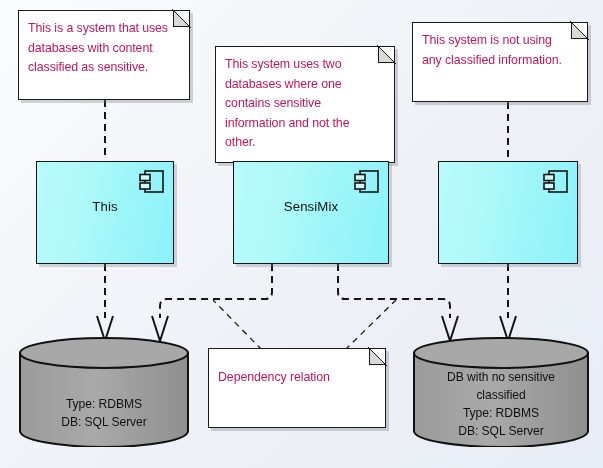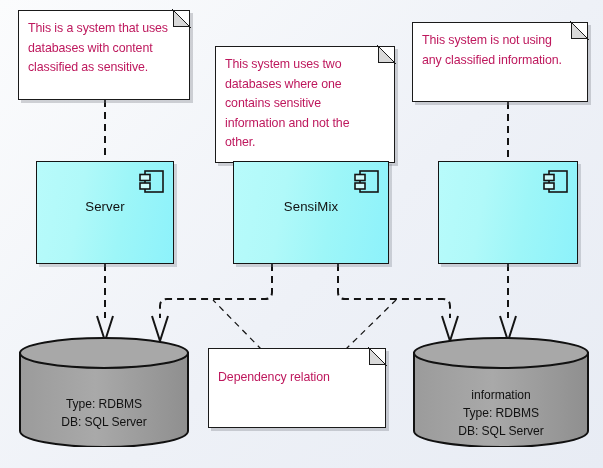--- a/index.html
+++ b/index.html
@@ -122,21 +122,21 @@
   </div>
 
   <div class="component" style="left:36px;top:161px;width:138px;height:103px;">
     <div class="comp-shadow"></div>
     <div class="comp-body"></div>
     <svg class="comp-icon" viewBox="0 0 25 26">
       <rect x="6" y="2" width="18" height="21" fill="none" stroke="#141414" stroke-width="1.6"></rect>
       <rect x="1" y="5.5" width="10" height="6" fill="#cffbfb" stroke="#141414" stroke-width="1.6"></rect>
       <rect x="1" y="14" width="10" height="6" fill="#cffbfb" stroke="#141414" stroke-width="1.6"></rect>
     </svg>
-    <div class="comp-label">Server</div>
+    <div class="comp-label">This</div>
   </div>
 
   <div class="component" style="left:233px;top:161px;width:156px;height:103px;">
     <div class="comp-shadow"></div>
     <div class="comp-body"></div>
     <svg class="comp-icon" viewBox="0 0 25 26">
       <rect x="6" y="2" width="18" height="21" fill="none" stroke="#141414" stroke-width="1.6"></rect>
       <rect x="1" y="5.5" width="10" height="6" fill="#cffbfb" stroke="#141414" stroke-width="1.6"></rect>
       <rect x="1" y="14" width="10" height="6" fill="#cffbfb" stroke="#141414" stroke-width="1.6"></rect>
     </svg>
@@ -174,21 +174,22 @@
       <defs>
         <linearGradient id="cylg2" x1="0" y1="0" x2="1" y2="0">
           <stop offset="0%" stop-color="#9b9b9b"></stop>
           <stop offset="45%" stop-color="#a9a9a9"></stop>
           <stop offset="100%" stop-color="#8f8f8f"></stop>
         </linearGradient>
       </defs>
       <path d="M2,16 L2,94 A87,16 0 0 0 176,94 L176,16 Z" fill="url(#cylg2)" stroke="#111" stroke-width="2"></path>
       <ellipse cx="89" cy="16" rx="87" ry="15" fill="#a8a8a8" stroke="#111" stroke-width="2"></ellipse>
     </svg>
-    <div class="db-text" style="top:49px;">information</div>
+    <div class="db-text" style="top:31px;">DB with no sensitive</div>
+    <div class="db-text" style="top:49px;">classified</div>
     <div class="db-text" style="top:67px;">Type: RDBMS</div>
     <div class="db-text" style="top:85px;">DB: SQL Server</div>
   </div>
 
   <div class="note" style="left:208px;top:348px;width:178px;height:80px;padding-left:32px;">
     <div class="note-shadow"></div>
     <div class="note-body"></div>
     <div class="fold"></div>
     <div class="fold-cut"></div>
     <div class="note-text" style="top:20px;">Dependency relation</div>

